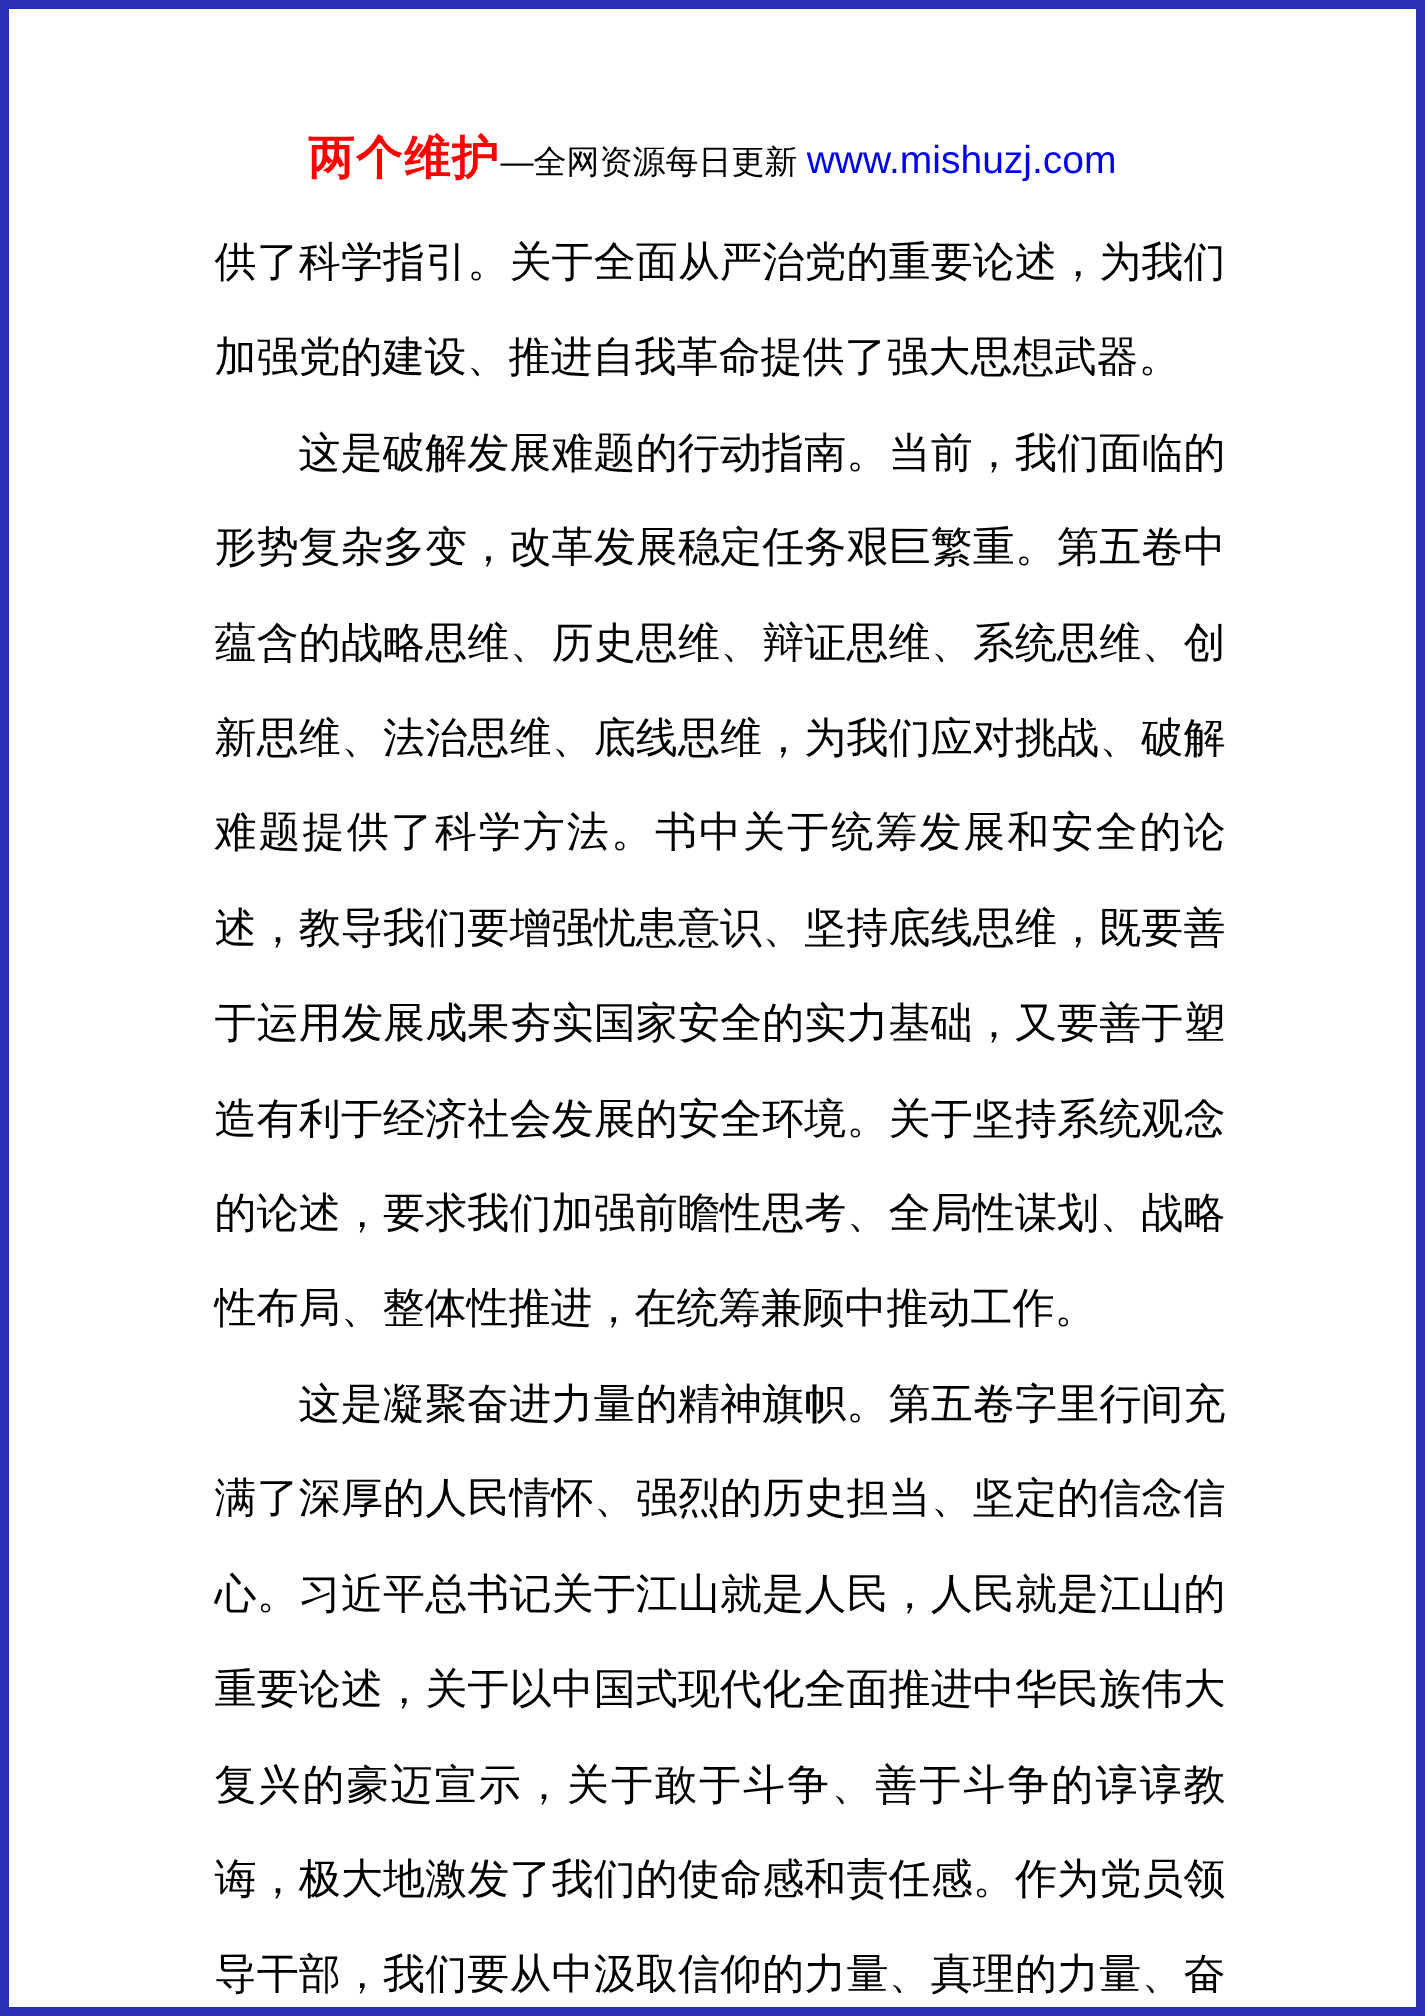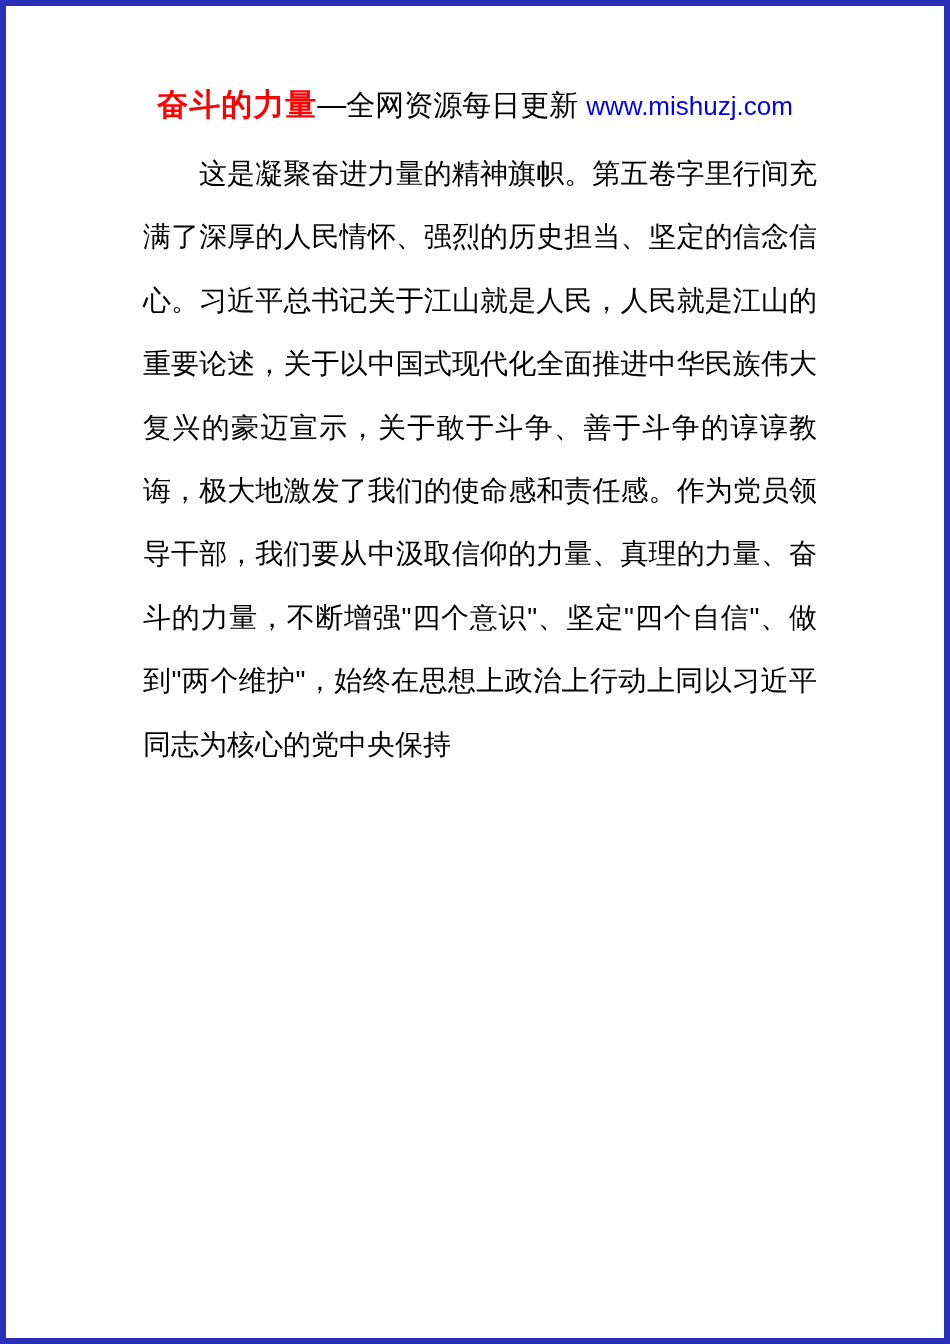--- a/index.html
+++ b/index.html
@@ -29,21 +29,21 @@
     line-height: 42px;
   }
   .brand {
     color: #FF0000;
     font-weight: bold;
     font-size: 31px;
     letter-spacing: 1px;
   }
   .tagline {
     color: #000000;
-    font-size: 29px;
+    font-size: 22px;
   }
   .site-url {
     color: #0000EE;
     font-size: 26px;
   }
   .doc-body {
     margin: 11px 133px 0 143px;
     width: 674px;
     color: #000000;
     font-size: 28px;
@@ -58,19 +58,21 @@
     text-indent: 2em;
   }
 </style>
 </head>
 <body>
 
 <div class="page">
   <div class="page-frame" style="border-color: rgb(42, 47, 184);"></div>
 
   <div class="doc-header">
-    <span class="brand" style="color: rgb(255, 0, 0);">奋斗的力量</span><span class="tagline">—全网资源每日更新 </span><span class="site-url" style="color: rgb(0, 0, 238);">www.mishuzj.com</span>
+    <span class="brand" style="color: rgb(255, 0, 0);">两个维护</span><span class="tagline">—全网资源每日更新 </span><span class="site-url" style="color: rgb(0, 0, 238);">www.mishuzj.com</span>
   </div>
 
   <div class="doc-body" style="color: rgb(0, 0, 0);">
+      <p>供了科学指引。关于全面从严治党的重要论述，为我们加强党的建设、推进自我革命提供了强大思想武器。</p>
+      <p class="indented">这是破解发展难题的行动指南。当前，我们面临的形势复杂多变，改革发展稳定任务艰巨繁重。第五卷中蕴含的战略思维、历史思维、辩证思维、系统思维、创新思维、法治思维、底线思维，为我们应对挑战、破解难题提供了科学方法。书中关于统筹发展和安全的论述，教导我们要增强忧患意识、坚持底线思维，既要善于运用发展成果夯实国家安全的实力基础，又要善于塑造有利于经济社会发展的安全环境。关于坚持系统观念的论述，要求我们加强前瞻性思考、全局性谋划、战略性布局、整体性推进，在统筹兼顾中推动工作。</p>
       <p class="indented">这是凝聚奋进力量的精神旗帜。第五卷字里行间充满了深厚的人民情怀、强烈的历史担当、坚定的信念信心。习近平总书记关于江山就是人民，人民就是江山的重要论述，关于以中国式现代化全面推进中华民族伟大复兴的豪迈宣示，关于敢于斗争、善于斗争的谆谆教诲，极大地激发了我们的使命感和责任感。作为党员领导干部，我们要从中汲取信仰的力量、真理的力量、奋斗的力量，不断增强"四个意识"、坚定"四个自信"、做到"两个维护"，始终在思想上政治上行动上同以习近平同志为核心的党中央保持</p>
     </div>
 </div>
 
 </body></html>

